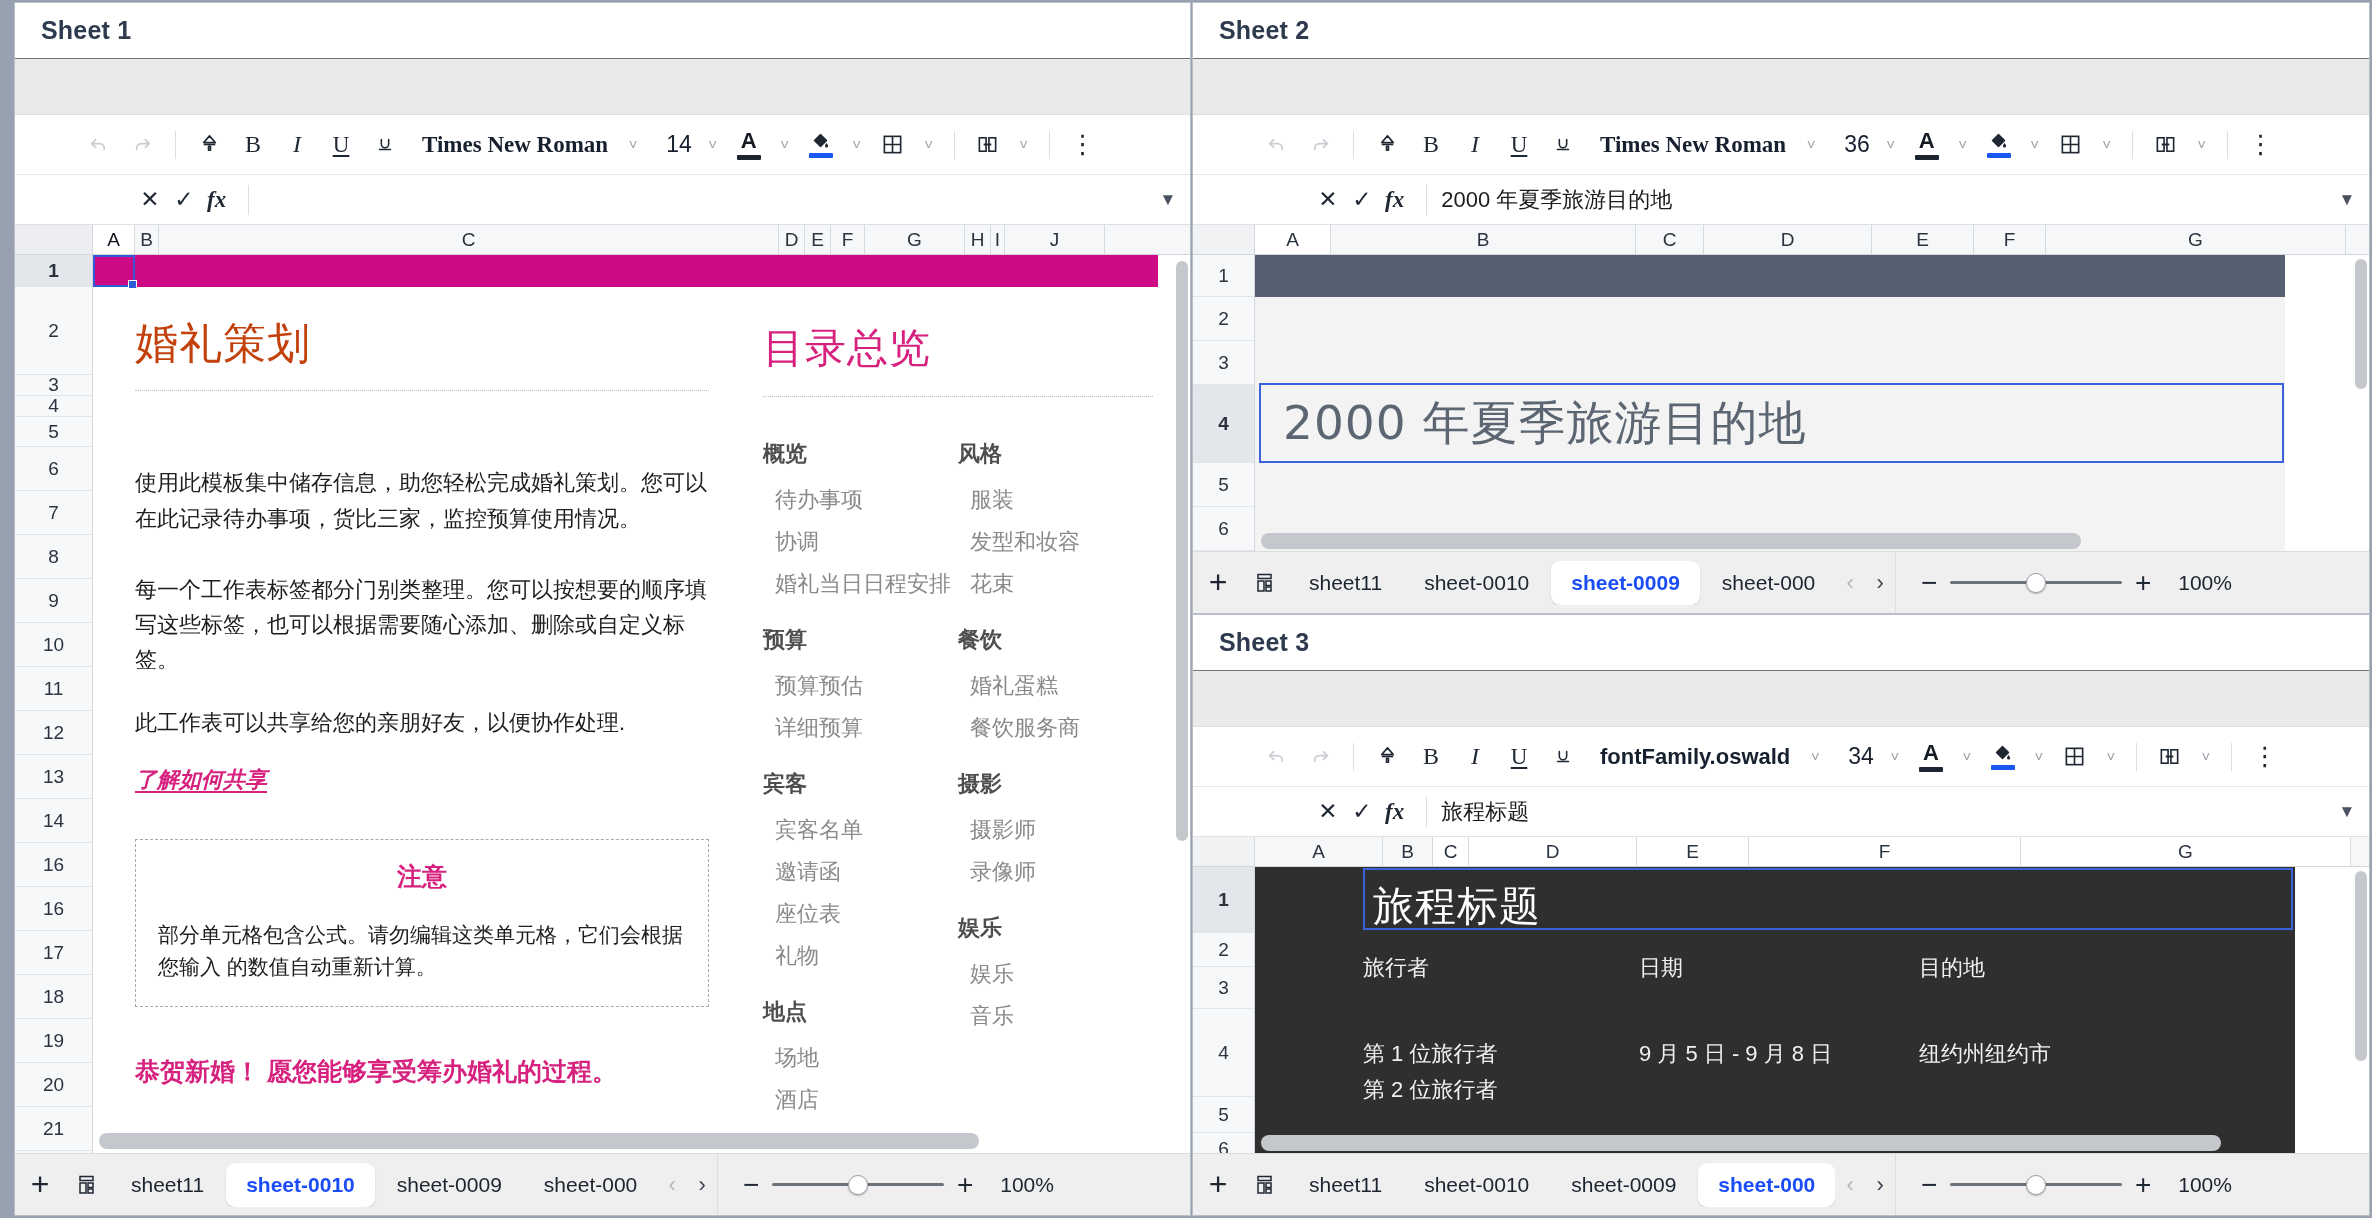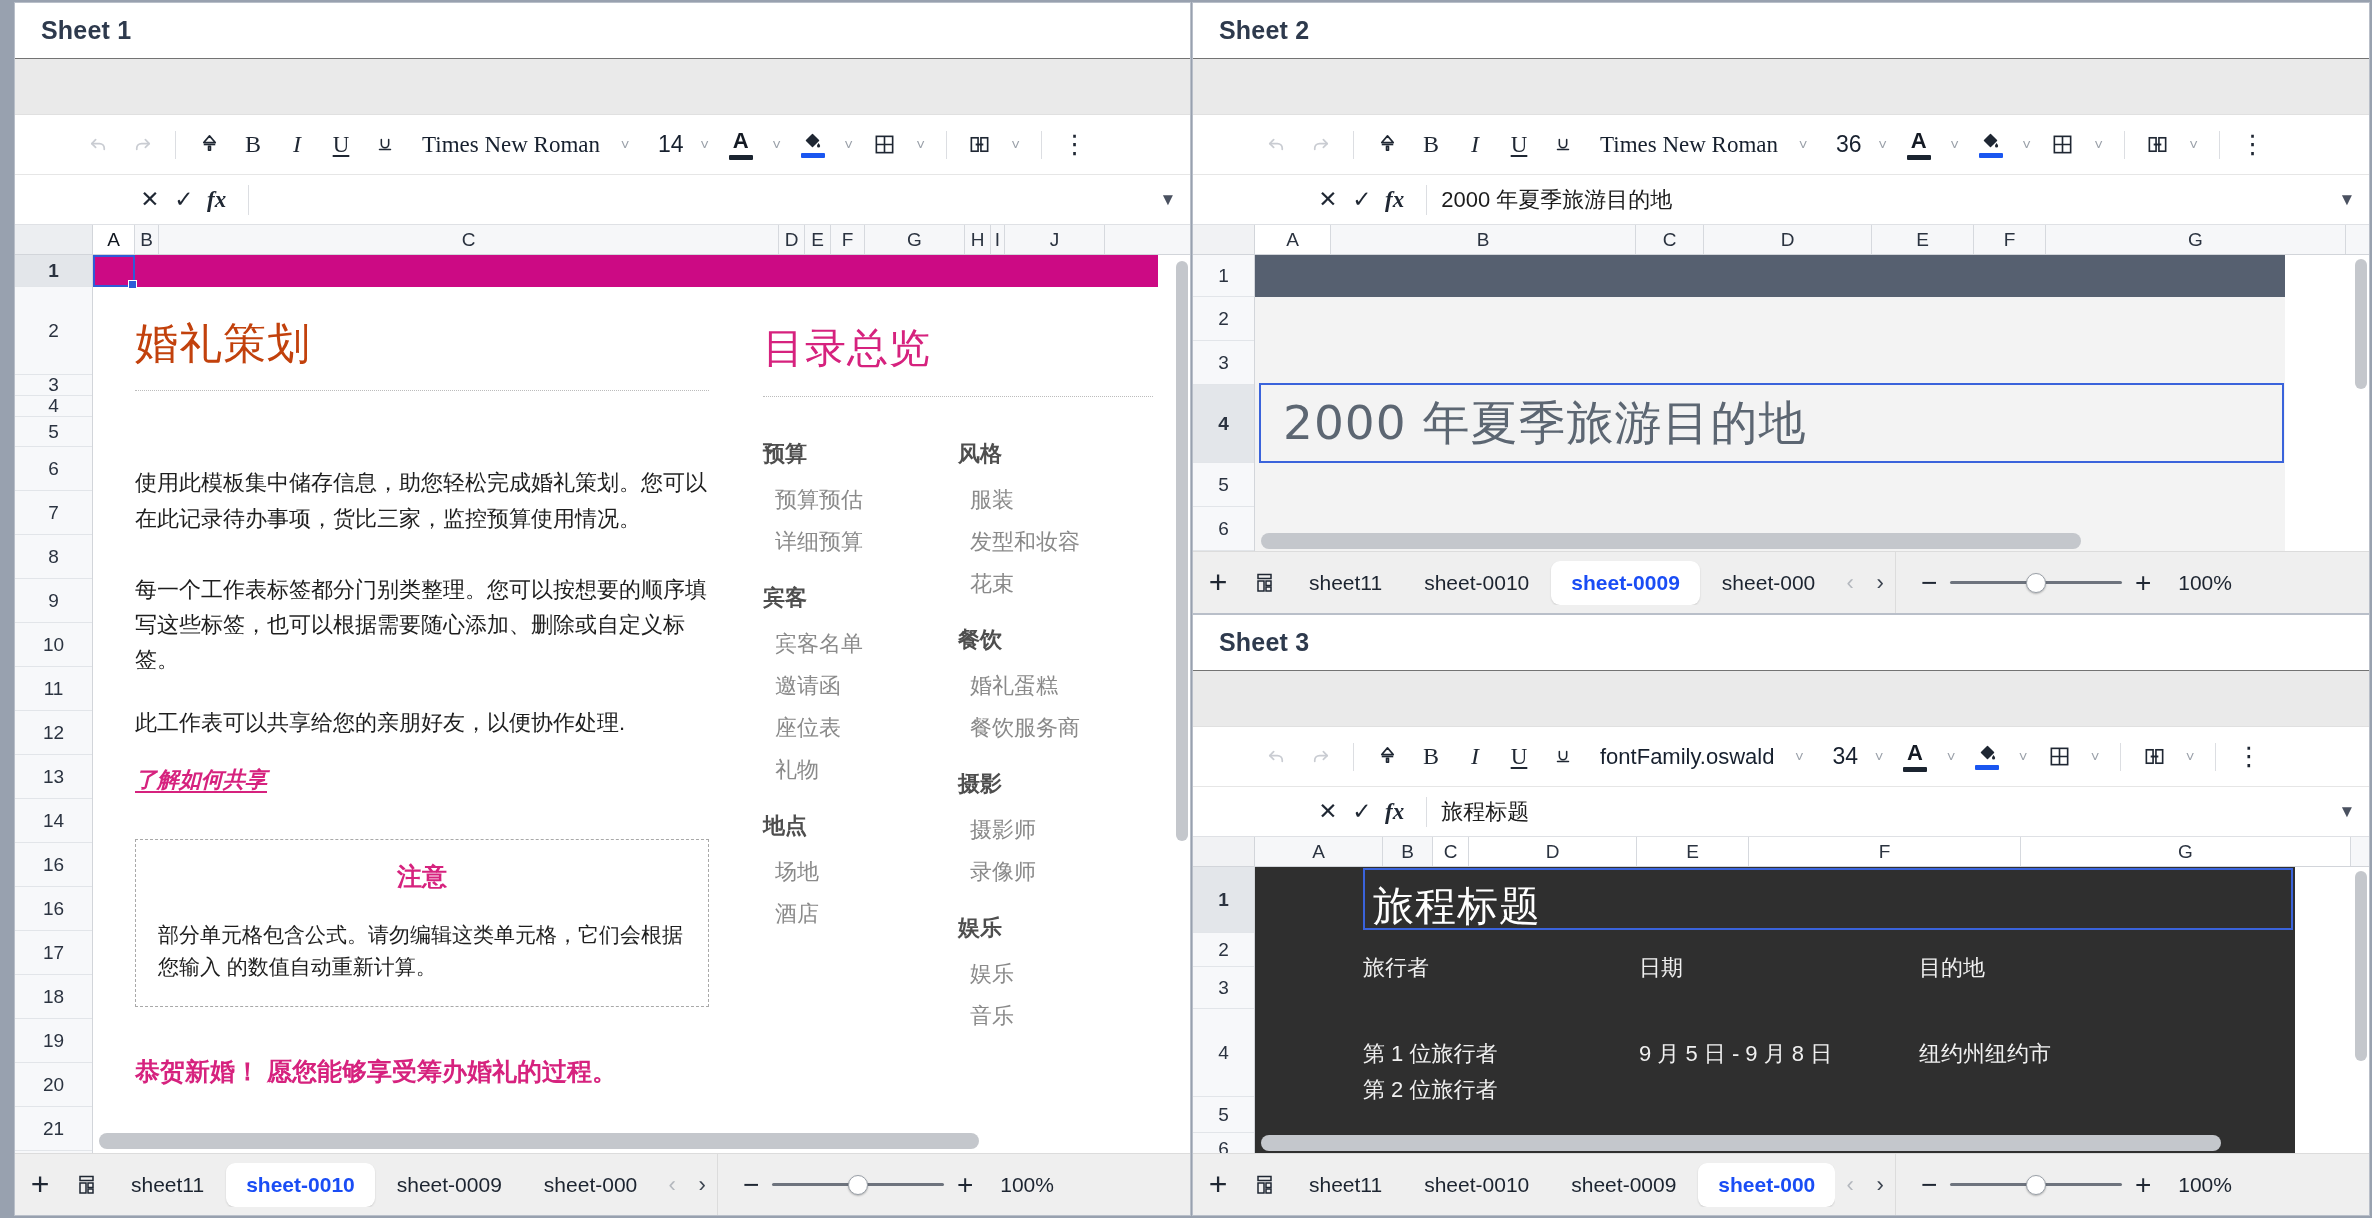--- a/index.html
+++ b/index.html
@@ -52,21 +52,21 @@
   }
   .tb-btn.disabled { color: #c9ccd2; }
   .tb-sep { width: 1px; height: 28px; background: #dcdee2; margin: 0 10px; flex: none; }
   .tb-caret {
     width: 26px; height: 36px; display: flex; align-items: center; justify-content: center;
     color: #9aa0a9; font-size: 15px; flex: none;
   }
   .tb-font {
     font-family: "Liberation Serif", "DejaVu Serif", serif;
     font-size: 23px; color: #17202e; white-space: nowrap;
-    padding: 0 10px 0 14px; flex: none;
+    padding: 0 10px 0 14px; flex: none; font-weight: bold;
   }
   .tb-font.sans { font-family: "Liberation Sans", sans-serif; font-size: 22px; }
   .tb-size { font-size: 23px; color: #17202e; padding: 0 6px 0 18px; flex: none; }
   .tb-dots { letter-spacing: 0; line-height: .62; font-size: 26px; color: #1f2733; }
 
   
   .ic { display: block; }
   .ul-txt { text-decoration: underline; text-underline-offset: 3px; }
   .colorA {
     display: flex; flex-direction: column; align-items: center; justify-content: center;
@@ -391,20 +391,26 @@
                 <div class="s1-note-b"> 部分单元格包含公式。请勿编辑这类单元格，它们会根据您输入 的数值自动重新计算。</div>
               </div>
               <div class="s1-congrats">恭贺新婚！ 愿您能够享受筹办婚礼的过程。</div>
             </div>
 
             <div class="s1-right">
               <div class="toc-title">目录总览</div>
               <hr class="toc-hr">
               <div class="toc-grid">
                 <div class="toc-col">
+                  <div class="toc-group">
+                    <div class="toc-group-h">概览</div>
+                    <div class="toc-item">待办事项</div>
+                    <div class="toc-item">协调</div>
+                    <div class="toc-item">婚礼当日日程安排</div>
+                  </div>
                   <div class="toc-group">
                     <div class="toc-group-h">预算</div>
                     <div class="toc-item">预算预估</div>
                     <div class="toc-item">详细预算</div>
                   </div>
                   <div class="toc-group">
                     <div class="toc-group-h">宾客</div>
                     <div class="toc-item">宾客名单</div>
                     <div class="toc-item">邀请函</div>
                     <div class="toc-item">座位表</div>

